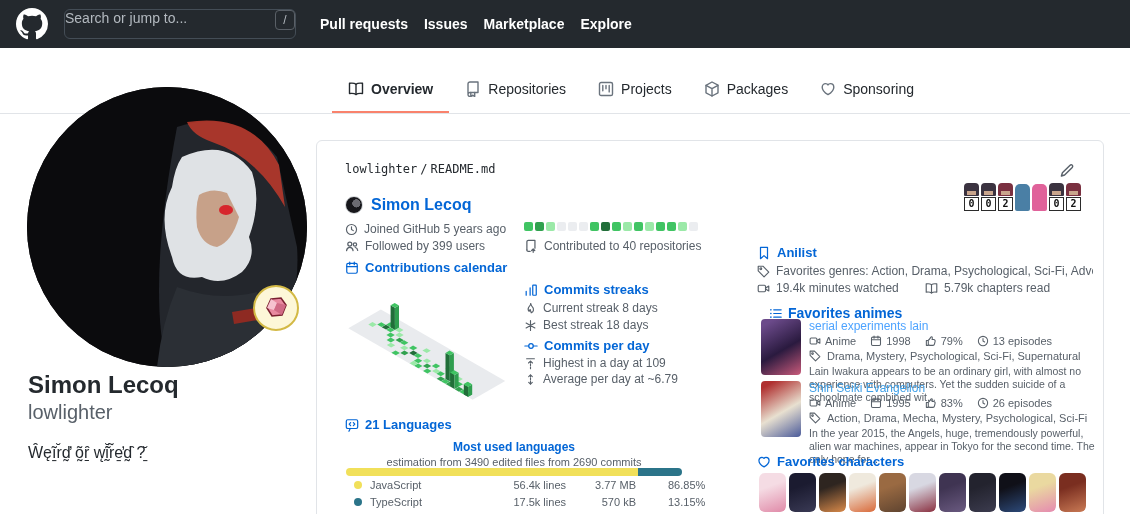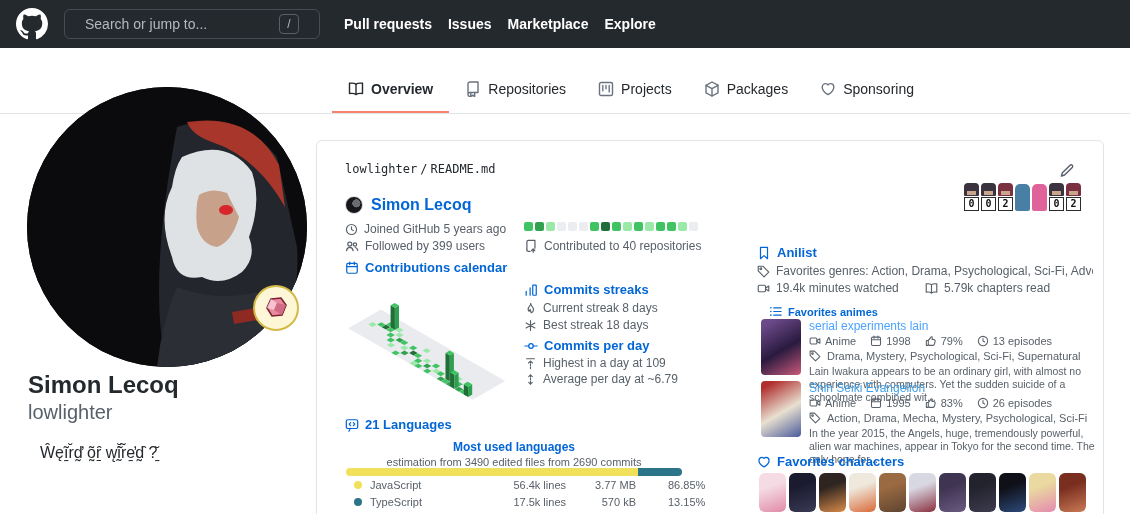--- a/index.html
+++ b/index.html
@@ -7,22 +7,22 @@
   #app {
     position:relative; width:1130px; height:514px; overflow:hidden;
     font-family:"Liberation Sans", sans-serif; color:#24292e; background:#fff;
   }
   
   svg.ic { fill:none; stroke:currentColor; stroke-width:1.4; stroke-linecap:round; stroke-linejoin:round; flex:0 0 auto; }
   
   .navbar { position:absolute; top:0; left:0; width:1130px; height:48px; background:#24292e;
             display:flex; align-items:center; padding:0 16px; gap:16px; }
   .gh-logo { width:32px; height:32px; color:#fff; cursor:pointer; }
-  .searchbox { width:256px; height:30px; border:1px solid #444d56; border-radius:6px;
-               display:flex; align-items:center; padding:0 20px; gap:6px; background:#24292e; }
+  .searchbox { width:232px; height:30px; border:1px solid #444d56; border-radius:6px;
+               display:flex; align-items:flex-start; padding:0 0; gap:6px; background:#24292e; }
   .searchbox input { flex:1; background:transparent; border:none; outline:none;
                      color:#d7dadd; font-size:14px; font-family:"Liberation Sans",sans-serif; }
   .searchbox input::placeholder { color:#b3b9bf; }
   .slash-hint { width:20px; height:20px; border:1px solid #5a6067; border-radius:4px; color:#b3b9bf;
                 font-size:12px; display:flex; align-items:center; justify-content:center; }
   .topnav { display:flex; gap:16px; margin-left:8px; }
   .topnav a { color:#fff; font-size:14px; font-weight:700; text-decoration:none; cursor:pointer; }
   
   .tabsbar { position:absolute; top:48px; left:0; width:1130px; height:66px; border-bottom:1px solid #e1e4e8; background:#fff; }
   .tabs { position:absolute; left:332px; bottom:0; display:flex; }
@@ -30,21 +30,21 @@
   .tab .ic { color:#6a737d; }
   .tab.active { font-weight:700; box-shadow:inset 0 -2px 0 #f9826c; }
   .tab.active .ic { color:#24292e; }
   
   .avatar-wrap { position:absolute; left:27px; top:87px; width:280px; height:280px; z-index:3; }
   .avatar { width:280px; height:280px; border-radius:50%; overflow:hidden; background:#0b0b0d; cursor:pointer; }
   .badge { position:absolute; left:226px; top:198px; width:46px; height:46px; border-radius:50%;
            background:#fdf7d8; border:2px solid #d3b945; display:flex; align-items:center; justify-content:center; }
   .p-name { position:absolute; left:28px; top:371px; font-size:24px; font-weight:700; line-height:1.2; }
   .p-login { position:absolute; left:28px; top:401px; font-size:20px; font-weight:300; color:#586069; }
-  .p-bio { position:absolute; left:40px; top:443px; width:280px; font-size:16px; color:#24292e; line-height:20px; }
+  .p-bio { position:absolute; left:28px; top:443px; width:280px; font-size:16px; color:#24292e; line-height:20px; }
   
   .card { position:absolute; left:316px; top:140px; width:788px; height:380px;
           border:1px solid #e1e4e8; border-radius:6px; background:#fff; }
   .crumb { position:absolute; left:28px; top:21px; font-family:"DejaVu Sans Mono",monospace; font-size:12px; color:#24292e; }
   .crumb .sep { padding:0 3px; }
   .edit-btn { position:absolute; right:28px; top:22px; color:#586069; cursor:pointer; }
   
   .pixrow { position:absolute; right:22px; top:42px; display:flex; align-items:flex-end; gap:2px; }
   .pix-fig { display:flex; flex-direction:column; align-items:center; }
   .pix-head { width:15px; height:13px; background:#3b3340; border-radius:4px 4px 1px 1px; position:relative; }
@@ -80,21 +80,21 @@
   .langrow .dot { width:8px; height:8px; border-radius:50%; margin:0 8px 0 8px; }
   .langrow .lname { flex:1; }
   .langrow .llines { width:75px; text-align:right; }
   .langrow .lsize { width:70px; text-align:right; }
   .langrow .lpct { width:60px; text-align:right;padding-left:32px; }
   
   .ani-title { position:absolute; left:440px; top:104px; }
   .ani-genres { position:absolute; left:440px; top:123px; width:336px; white-space:nowrap; overflow:hidden; }
   .ani-stats { position:absolute; left:440px; top:140px; width:336px; display:flex; }
   .ani-stats .st1 { width:168px; }
-  .fav-animes-title { position:absolute; left:452px; top:164px; font-size:11px; }
+  .fav-animes-title { position:absolute; left:452px; top:164px; font-size:14px; }
   .anime { position:absolute; left:444px; width:340px; display:flex; gap:8px; }
   .anime .thumb { width:40px; height:56px; border-radius:4px; flex:0 0 auto; }
   .anime .a-body { flex:1; min-width:0; }
   .a-title { font-size:12px; color:#4da3ff; font-weight:400; cursor:pointer; margin-bottom:2px; }
   .a-title.t2 { color:#3fa0e8; }
   .a-meta { display:flex; gap:14px; font-size:11px; color:#586069; align-items:center; margin-bottom:3px; }
   .a-meta .row { gap:4px; font-size:11px; }
   .a-genres { font-size:11px; margin-bottom:3px; }
   .a-desc { font-size:10.5px; color:#586069; line-height:13px; }
   .fav-chars-title { position:absolute; left:440px; top:313px; }

